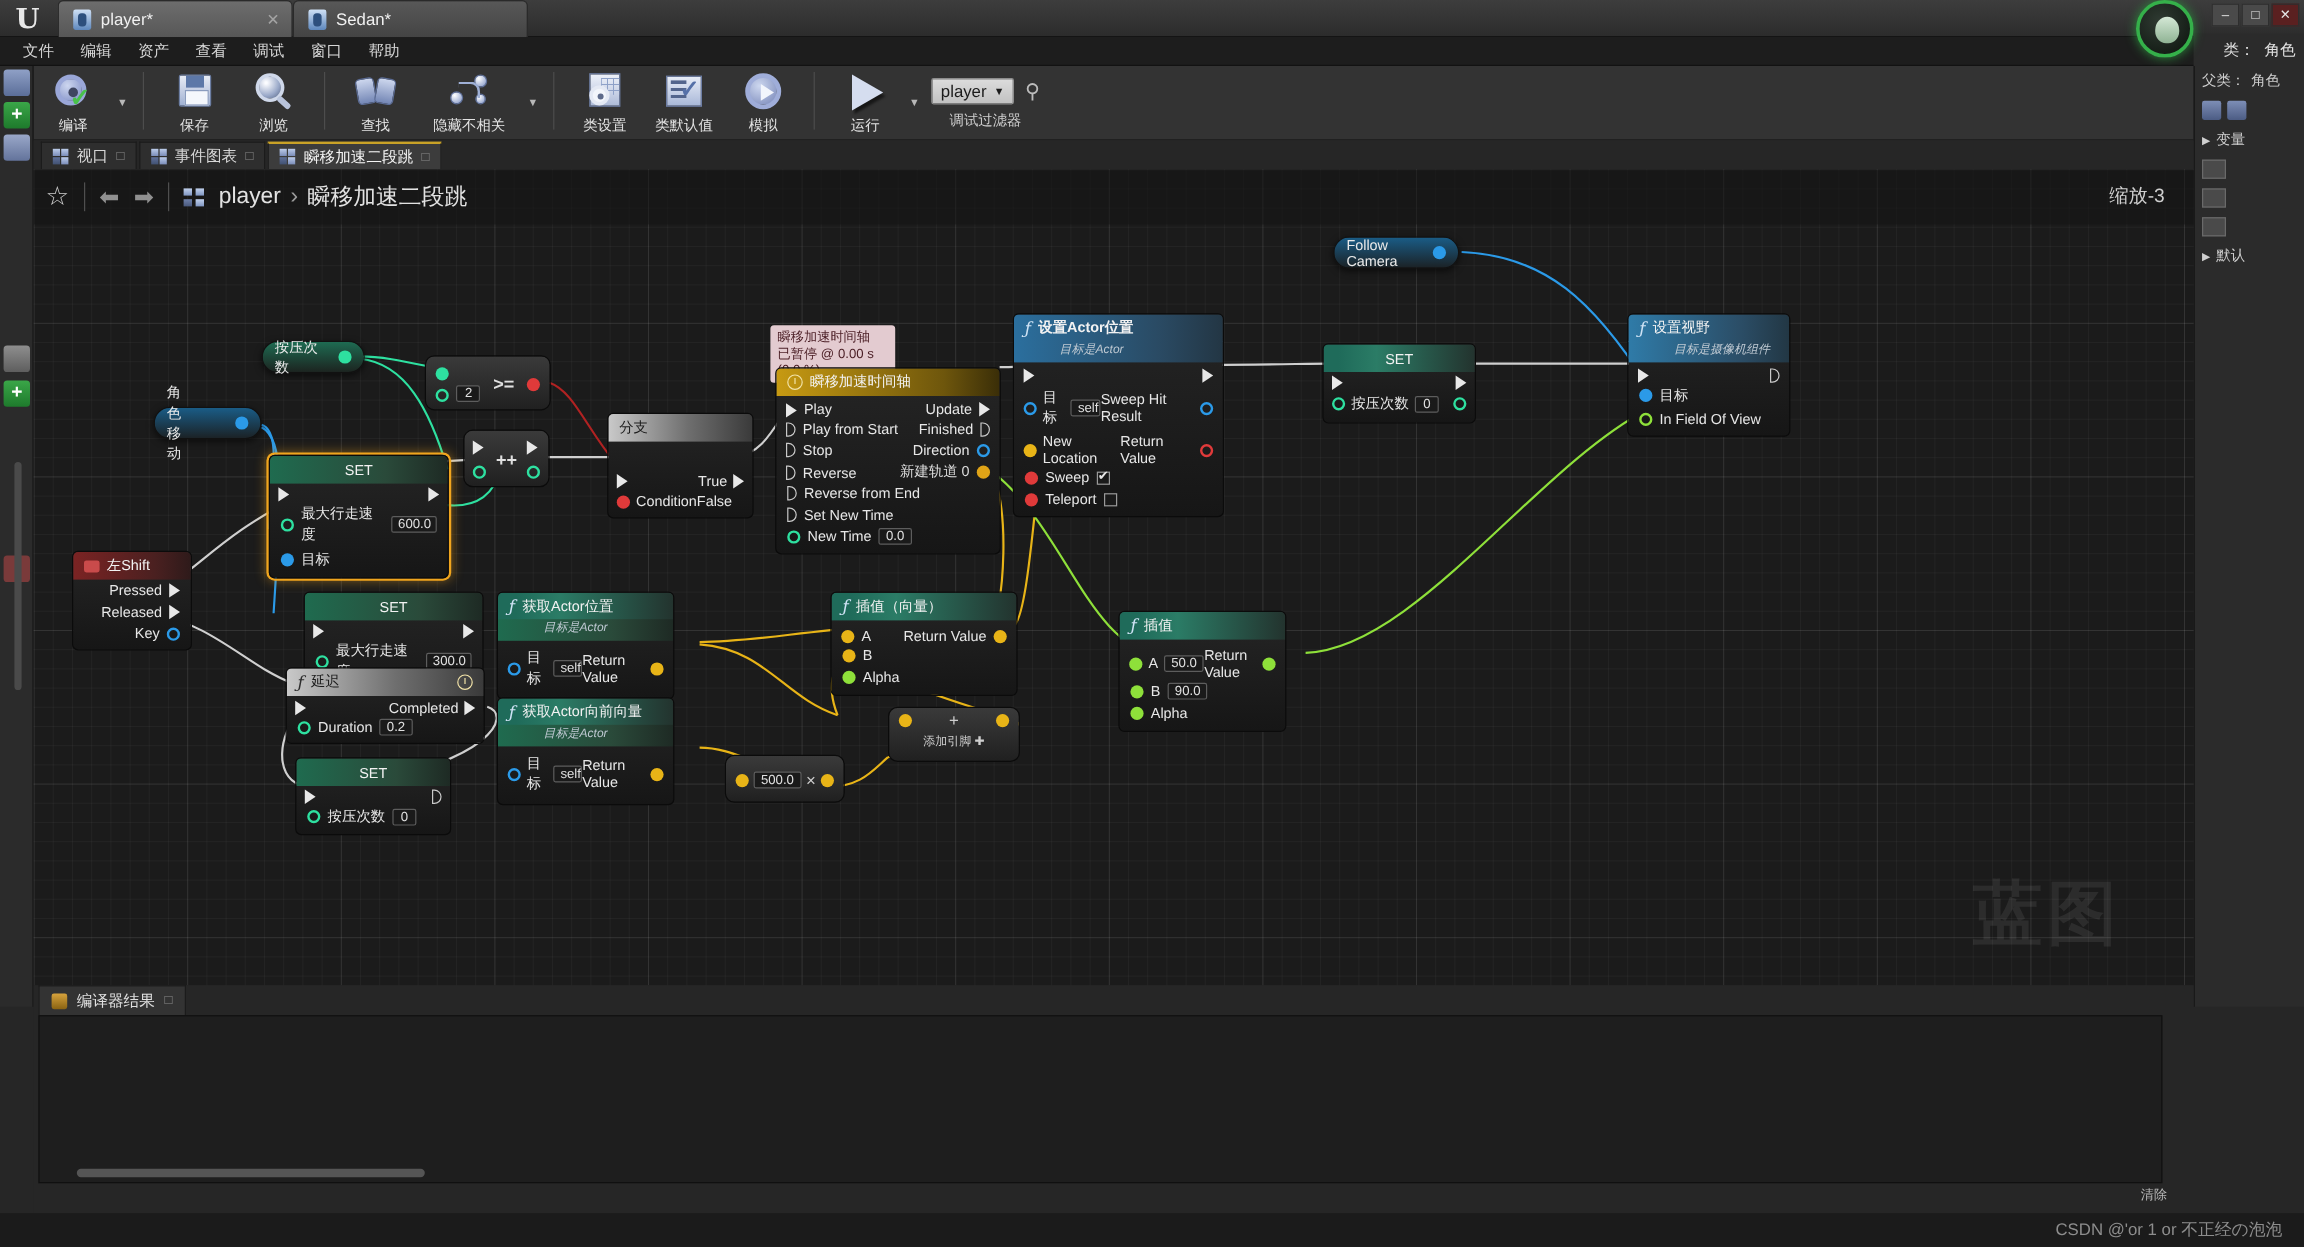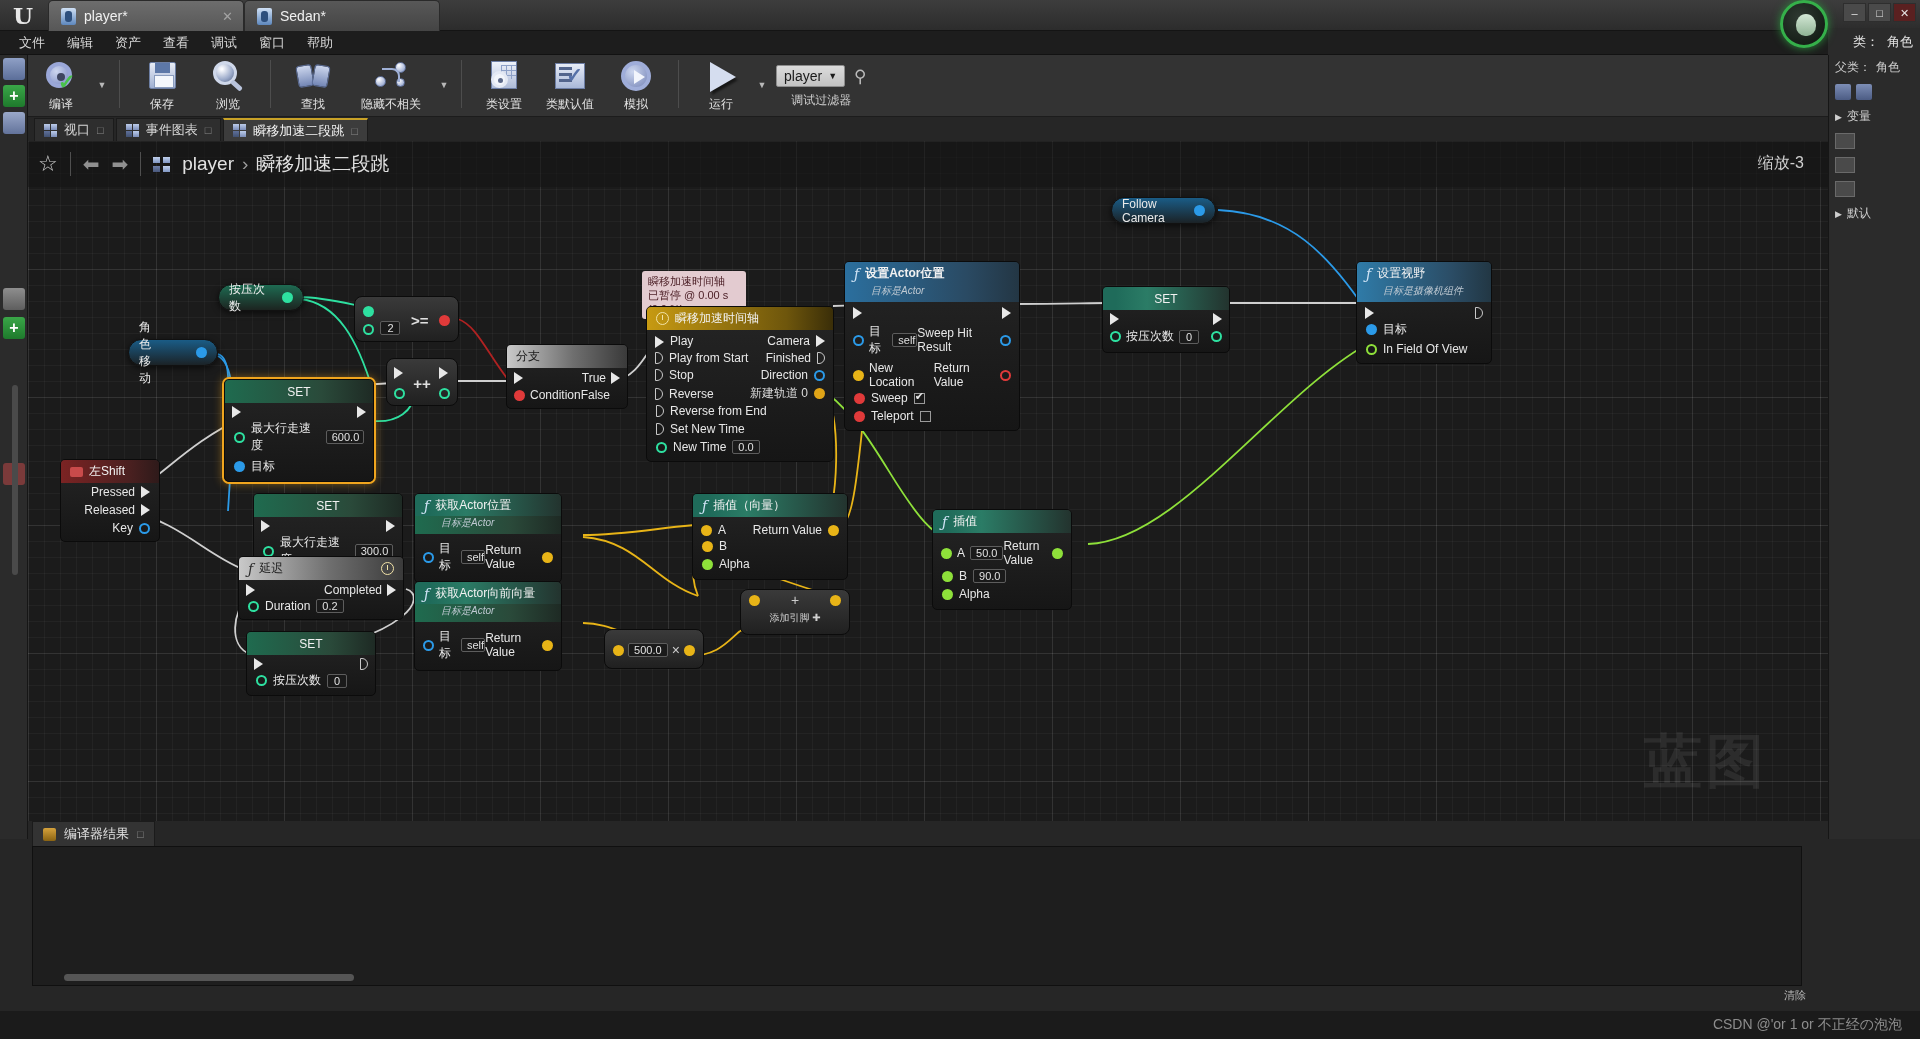--- a/index.html
+++ b/index.html
@@ -286,21 +286,21 @@
     height: 23px; display: flex; align-items: center; gap: 6px; padding: 0 9px;
     font-size: 12px; color: #f2f2f2;
   }
   .hdr-blue { background: linear-gradient(90deg, #2b6f9e, #2a4a63 70%, #233644); }
   .hdr-grey { background: linear-gradient(90deg, #c9c9c9, #6f6f6f 55%, #3a3a3a); color:#1b1b1b; }
   .hdr-gold { background: linear-gradient(90deg, #c79a12, #6e560c 75%, #3a2e08); }
   .hdr-green{ background: linear-gradient(90deg, #1f6b4f, #2a4a3a 65%, #1e2a24); }
   .hdr-teal { background: linear-gradient(90deg, #1f6b5a 10%, #2b7c66 35%, #23332e); }
   .hdr-red  { background: linear-gradient(90deg, #7b2323, #4a2020 70%, #2e1a1a); }
   .hdr-blue2{ background: linear-gradient(90deg, #2f7ba8, #2b4d66 70%, #223744); }
-  .hdr-sub { font-size: 10px; color: #bfc9d2; font-style: italic; padding: 0 9px 4px 26px;
+  .hdr-sub { font-size: 10px; color: #bfc9d2; font-style: italic; padding: 0 9px 4px 38px;
     margin-top: -3px; }
   .fx { font-family: "DejaVu Serif", serif; font-style: italic; color: #cfe3f5; font-size: 14px; }
 
   .rowl, .rowr { display: flex; align-items: center; gap: 6px; padding: 2px 9px; font-size: 12px; }
   .rowr { justify-content: flex-end; }
   .tworow { display: flex; justify-content: space-between; align-items: center; }
   .valbox {
     background: #1a1a1a; border: 1px solid #5d5d5d; border-radius: 2px;
     padding: 0px 5px; font-size: 11px; color: #e0e0e0; min-width: 20px; text-align:center;
   }
@@ -670,21 +670,21 @@
           <span class="exec"></span>
           <span class="pin-ring"></span>
         </div>
       </div>
     </div>
 
     <div class="nodebody" style="left:478px; top:203px; width:122px;">
       <div class="nodehdr hdr-grey">
         <span>分支</span>
       </div>
-      <div class="tworow" style="padding:3px 7px 0 7px;">
+      <div class="tworow" style="padding:3px 7px 0 7px;margin-top:23px;">
         <span class="exec"></span>
         <span style="display:flex;align-items:center;gap:5px;">
           <span>True</span>
           <span class="exec"></span>
         </span>
       </div>
       <div class="tworow" style="padding:3px 7px 6px 7px;">
         <span style="display:flex;align-items:center;gap:5px;">
           <span class="pin-dot pd-red"></span>
           <span>Condition</span>
@@ -797,21 +797,21 @@
       <div class="nodehdr hdr-gold">
         <span class="clockico"></span>
         <span>瞬移加速时间轴</span>
       </div>
       <div class="tworow" style="padding:4px 8px 0 8px;">
         <span style="display:flex;align-items:flex-end;gap:6px;">
           <span class="exec"></span>
           <span>Play</span>
         </span>
         <span style="display:flex;align-items:center;gap:6px;">
-          <span>Camera</span>
+          <span>Update</span>
           <span class="exec"></span>
         </span>
       </div>
       <div class="tworow" style="padding:3px 8px 0 8px;">
         <span style="display:flex;align-items:center;gap:6px;">
           <span class="exec hollow"></span>
           <span>Play from Start</span>
         </span>
         <span style="display:flex;align-items:center;gap:6px;">
           <span>Finished</span>

